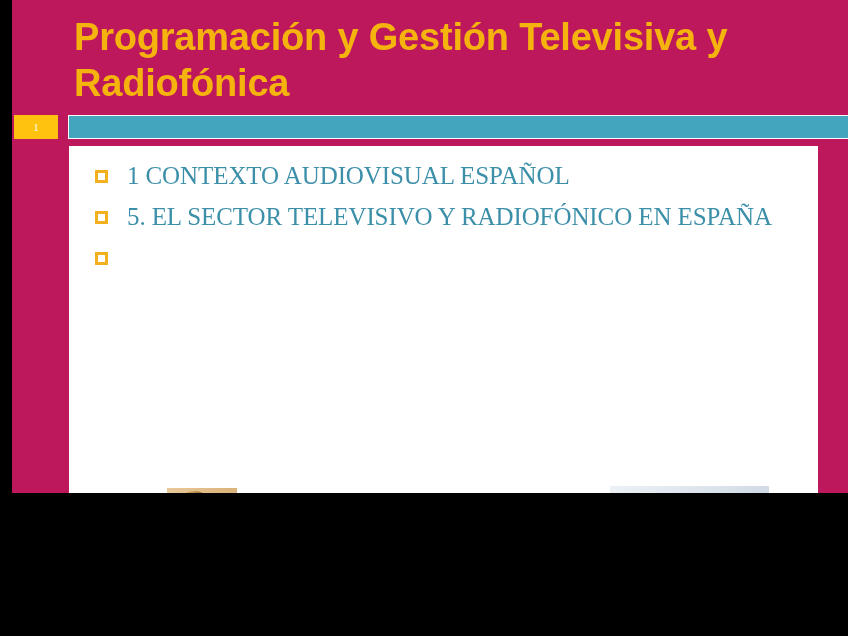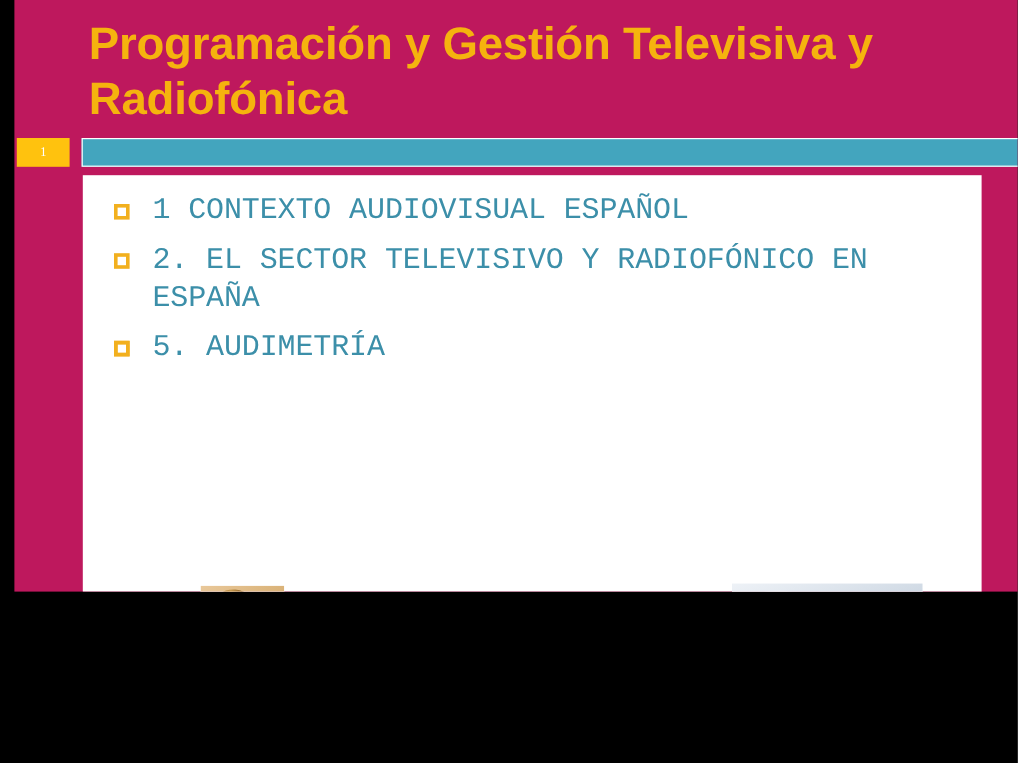--- a/index.html
+++ b/index.html
@@ -95,21 +95,21 @@
     width: 726px;
     list-style: none;
     margin: 0;
     padding: 0;
   }
   .bullet-item {
     position: relative;
     padding-left: 45px;
     margin: 0 0 9px 0;
     color: #3C8FA9;
-    font-family: Liberation Mono, monospace;
+    font-family: Liberation Serif, serif;
     font-size: 25px;
     line-height: 32px;
     letter-spacing: -0.1px;
   }
   .bullet-marker {
     position: absolute;
     left: 13px;
     top: 10px;
     width: 7px;
     height: 7px;
@@ -154,28 +154,24 @@
 
   <div class="content-panel">
 
     <ul class="bullet-list">
       <li class="bullet-item">
         <span class="bullet-marker"></span>
         <span>1 CONTEXTO AUDIOVISUAL ESPAÑOL</span>
       </li>
       <li class="bullet-item">
         <span class="bullet-marker"></span>
-        <span>2. EL SECTOR TELEVISIVO Y RADIOFÓNICO EN ESPAÑA</span>
+        <span>5. EL SECTOR TELEVISIVO Y RADIOFÓNICO EN ESPAÑA</span>
       </li>
       <li class="bullet-item">
         <span class="bullet-marker"></span>
-      </li>
-      <li class="bullet-item">
-        <span class="bullet-marker"></span>
-        <span>5. AUDIMETRÍA</span>
       </li>
     </ul>
 
     <div class="thumb-row">
 
       <div class="thumb thumb-mic">
         <svg viewBox="0 0 70 93" preserveAspectRatio="none">
           <defs>
             <linearGradient id="micBg" x1="0" y1="0" x2="1" y2="1">
               <stop offset="0%" stop-color="#e9c89a"></stop>

